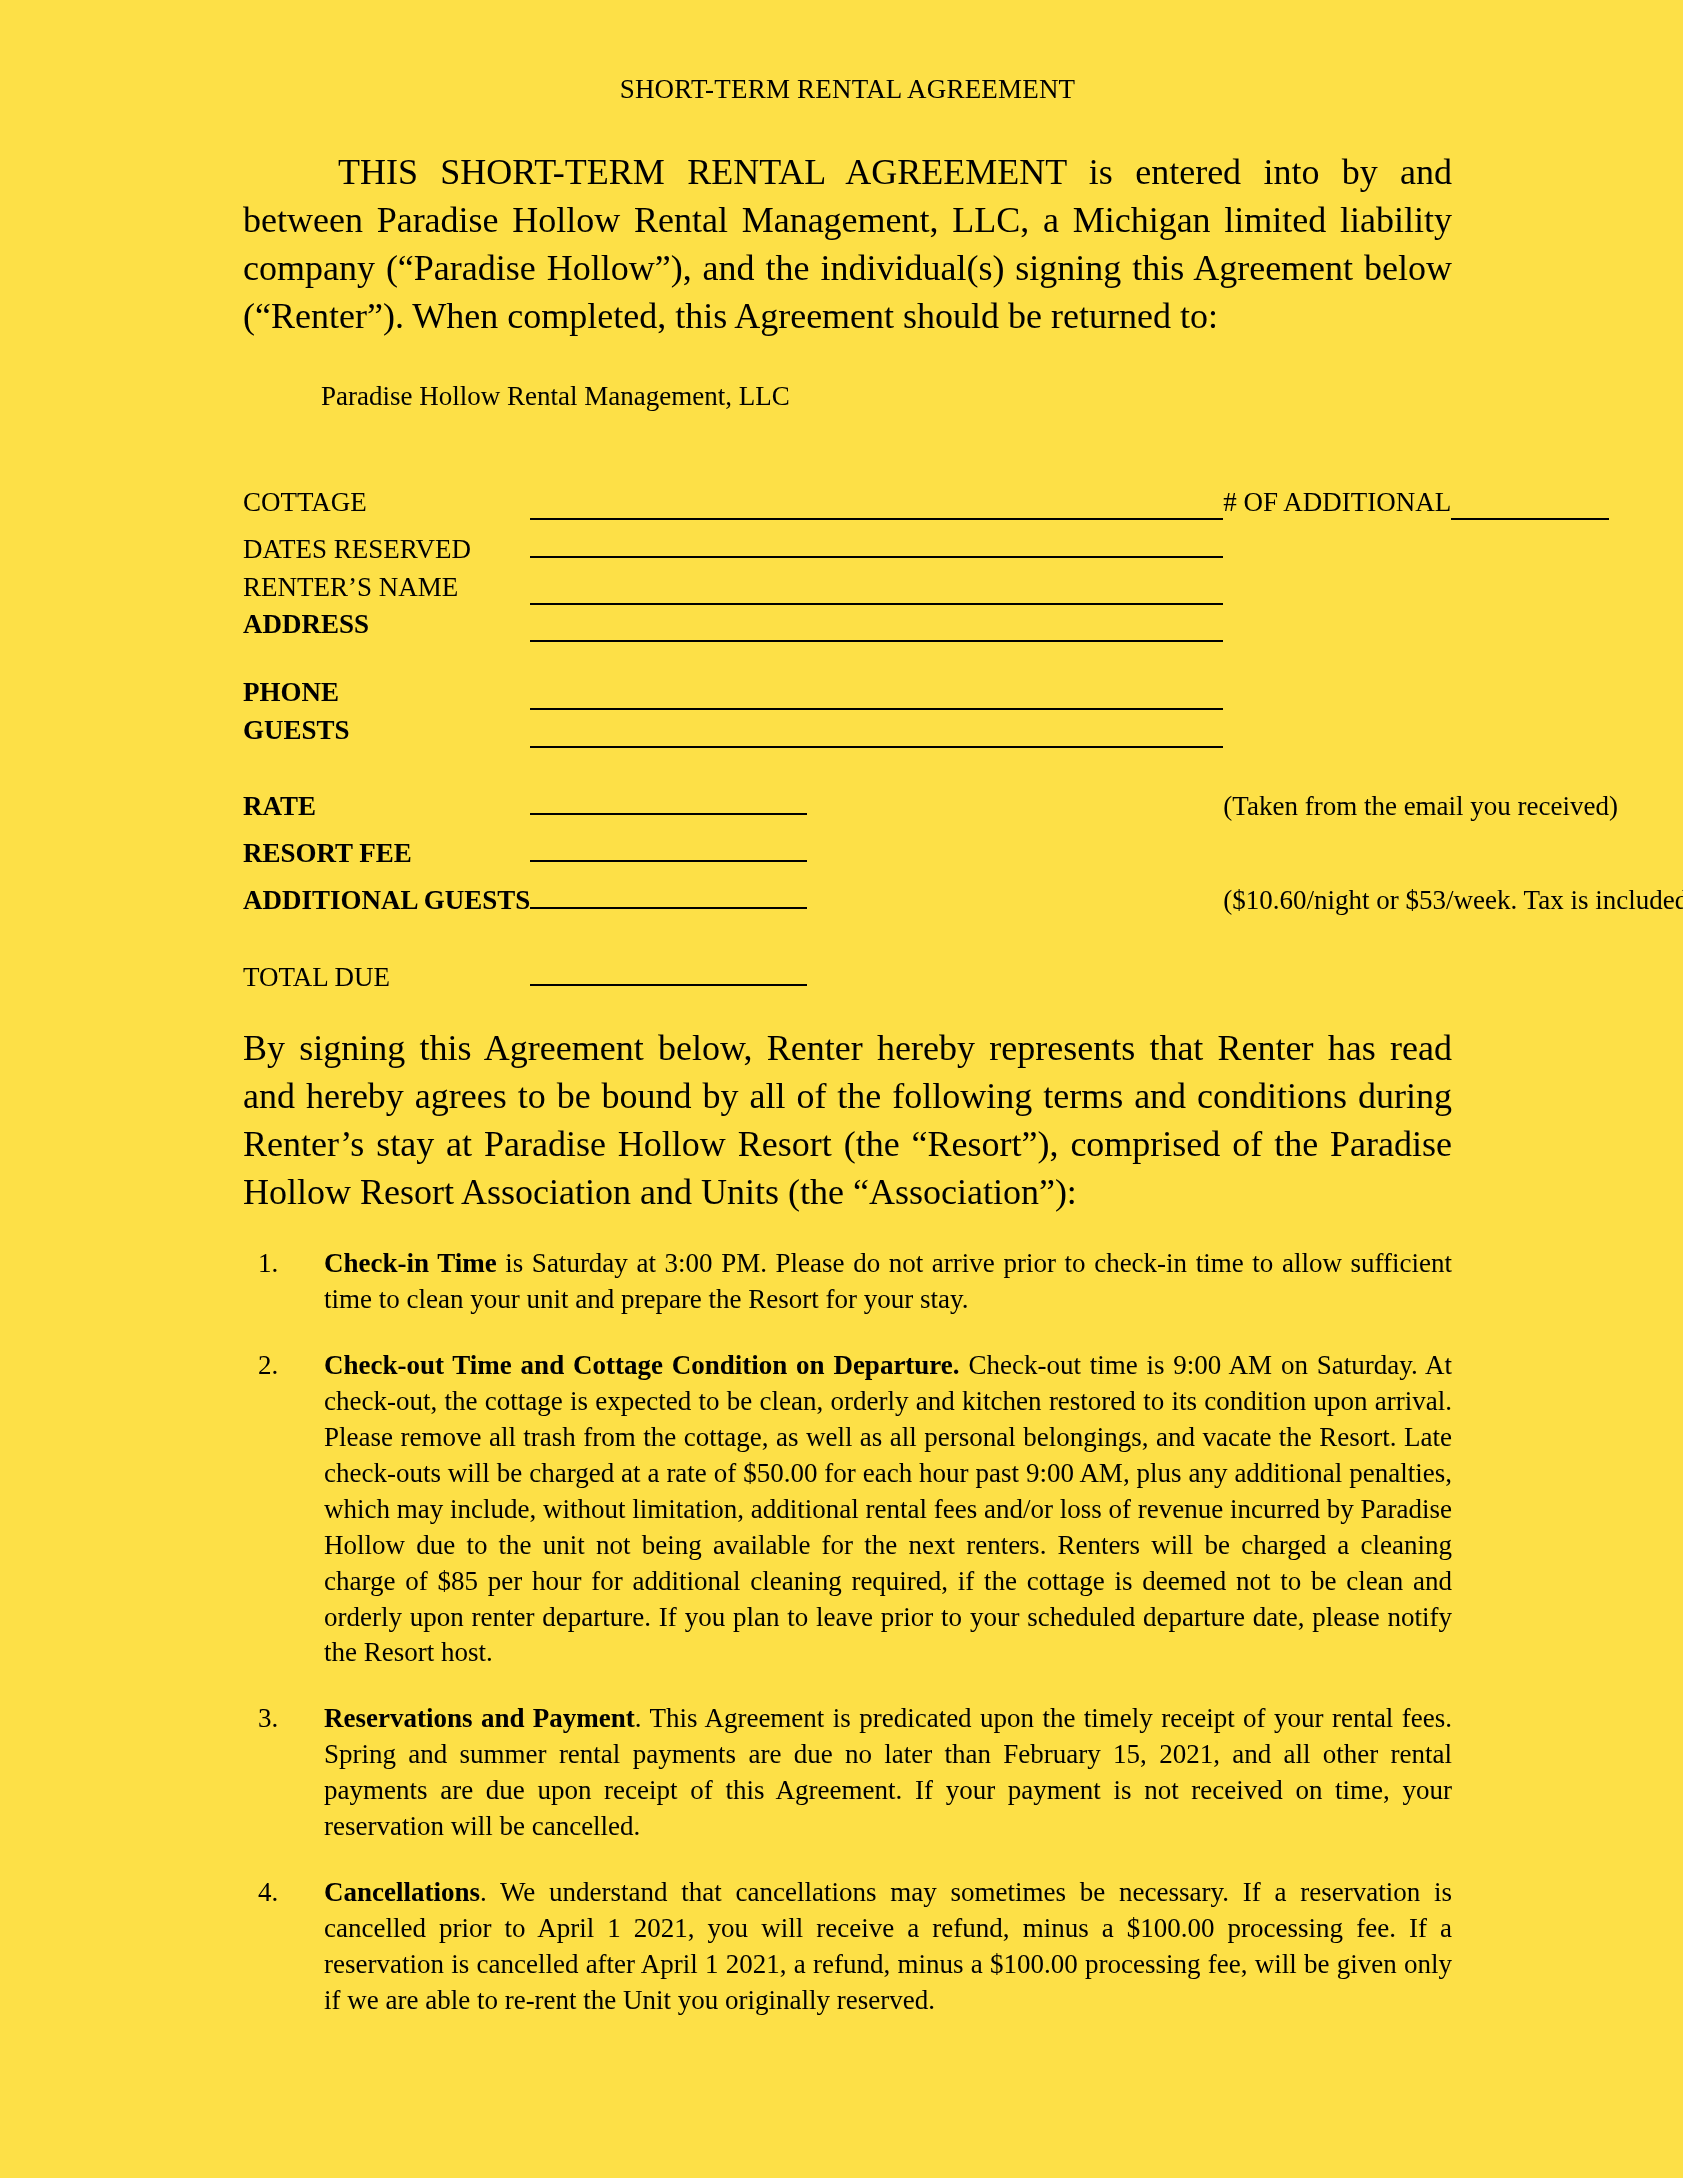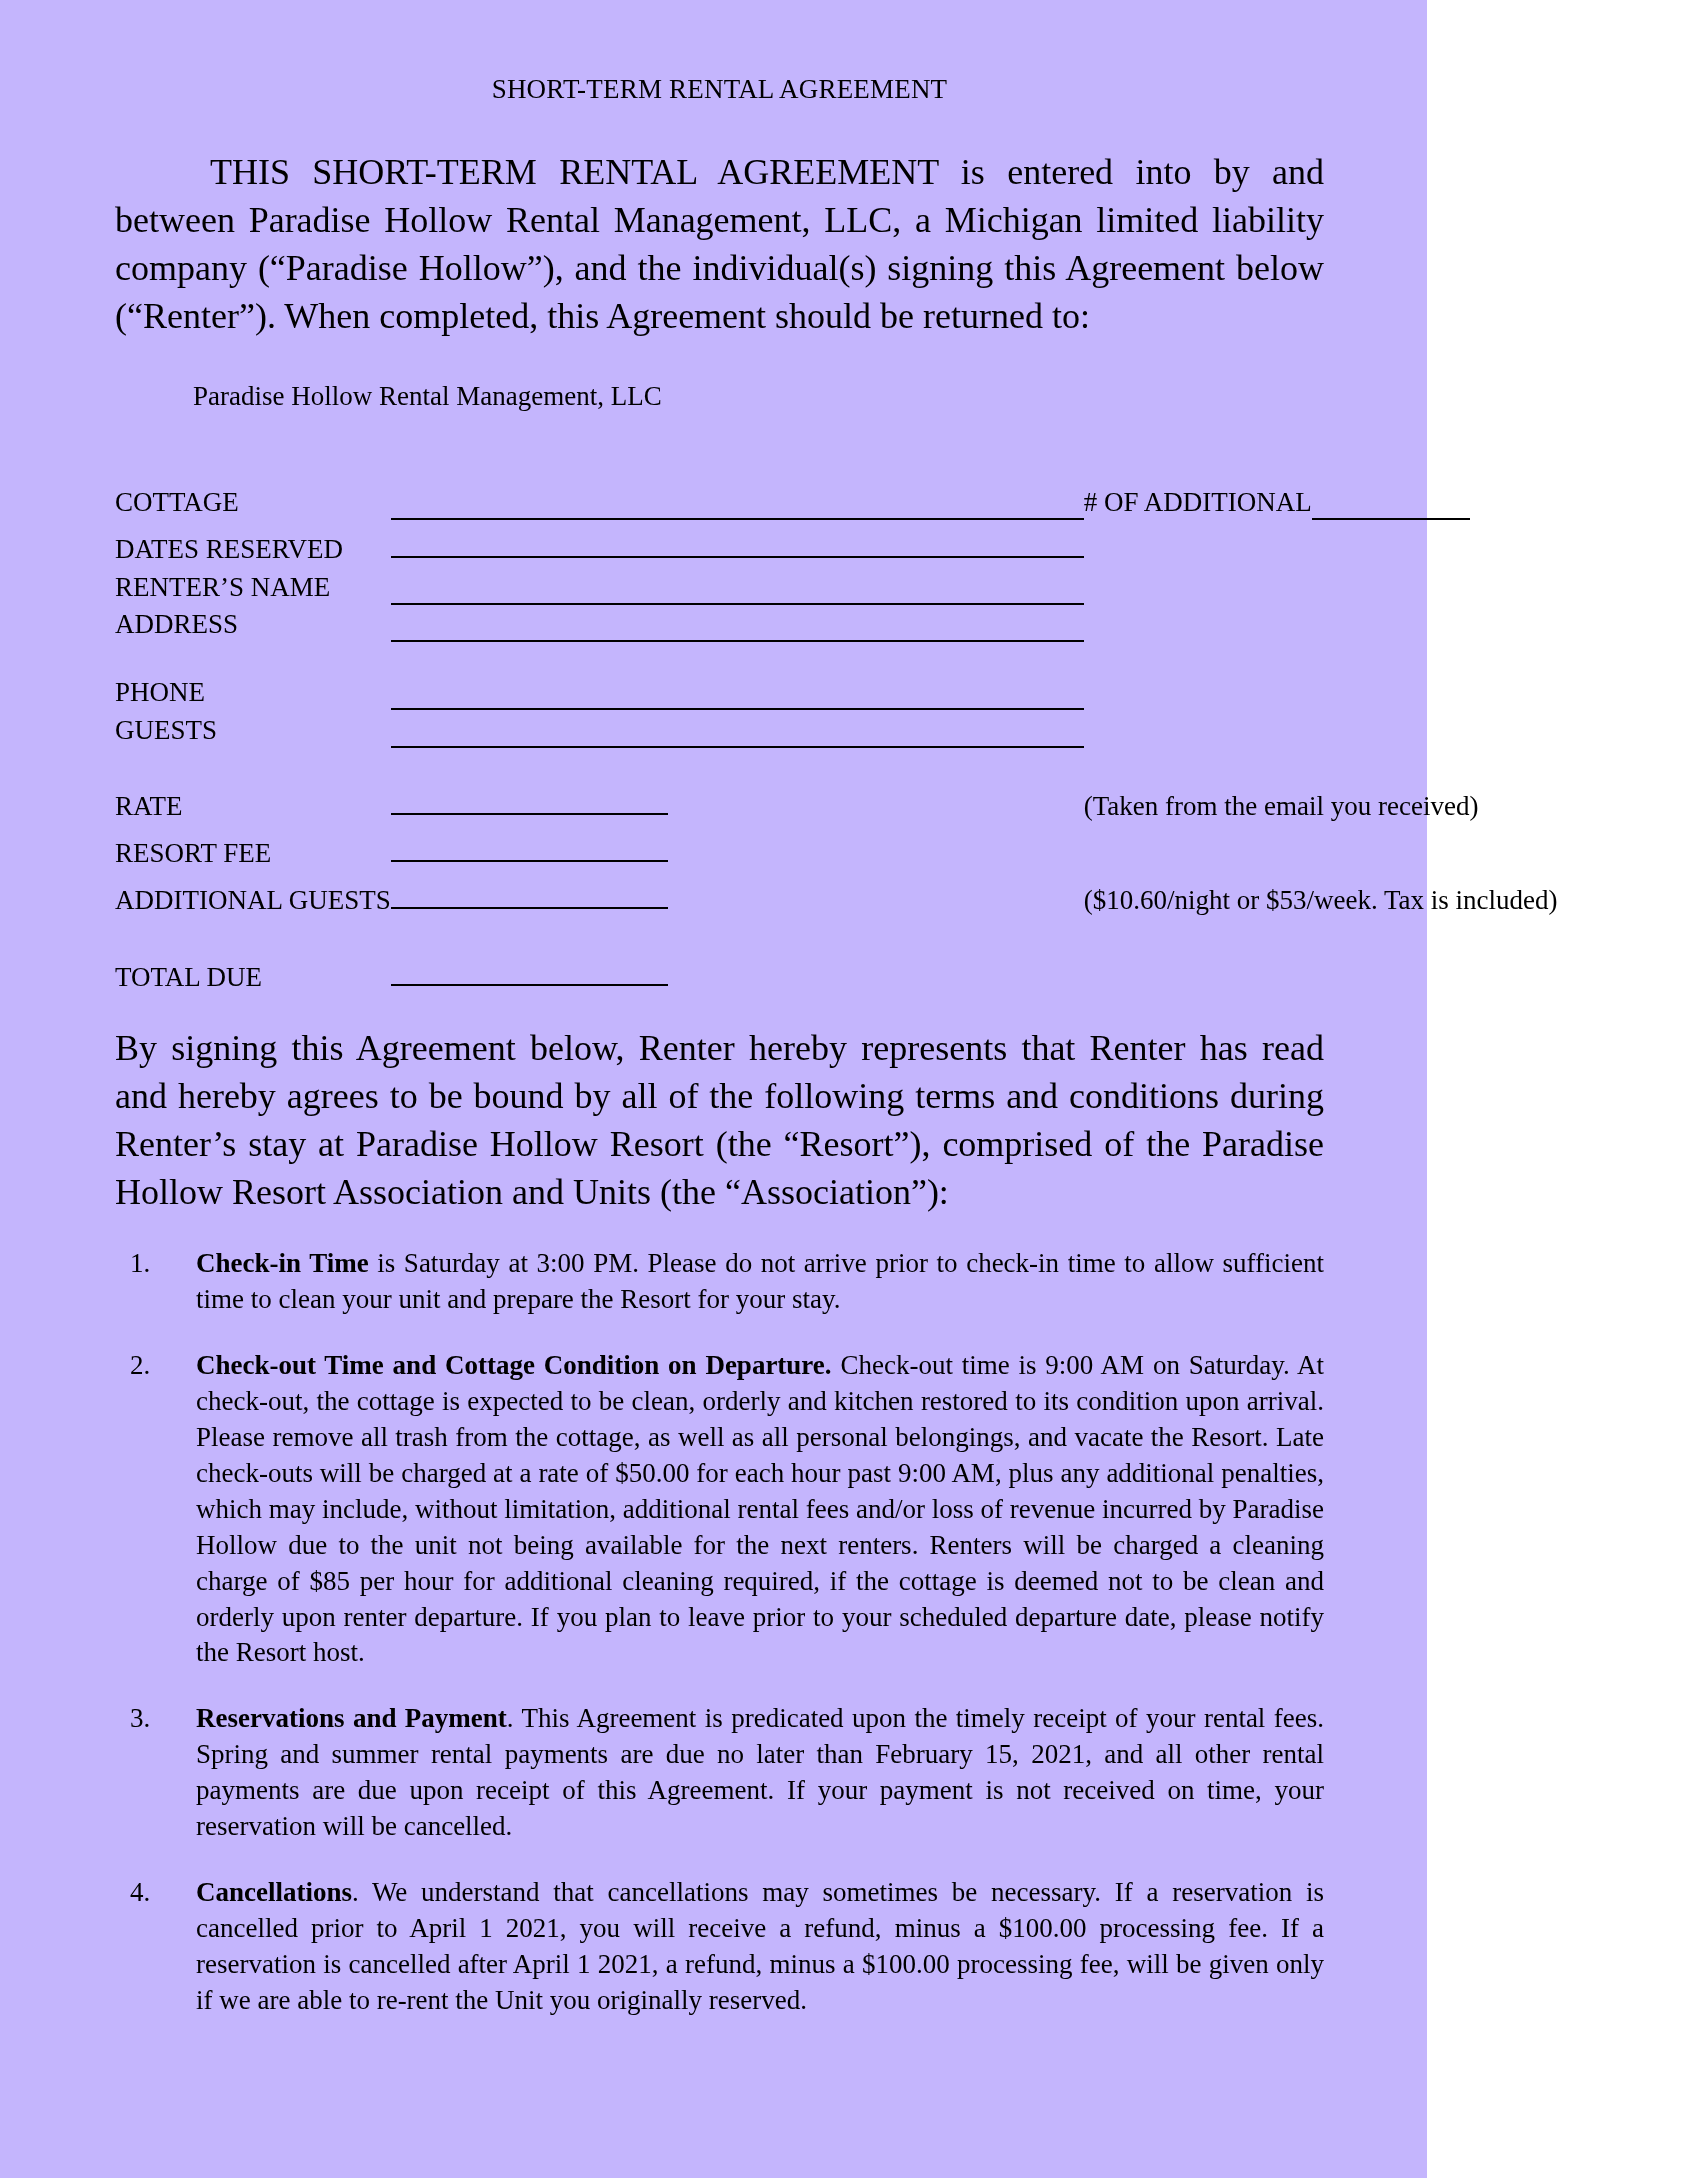--- a/index.html
+++ b/index.html
@@ -9,23 +9,23 @@
   }
   body {
     width: 1683px;
     height: 2178px;
     font-family: "Liberation Serif", "DejaVu Serif", serif;
     color: #000000;
     -webkit-font-smoothing: antialiased;
   }
   .page {
     position: relative;
-    width: 1427px;
+    width: 1683px;
     height: 2178px;
-    background: #c4b5fd;
+    background: #fde047;
     box-sizing: border-box;
     padding: 73px 0 0 12px;
   }
   .content {
     width: 1327px;
     margin: 0 auto;
     padding: 0 59px;
     box-sizing: border-box;
   }
   .doc-title {
@@ -74,21 +74,21 @@
   table.form-table td {
     padding: 0;
     vertical-align: bottom;
     line-height: 1.34;
     white-space: nowrap;
   }
   td.lbl {
     width: 297px;
     padding-right: 10px;
   }
-  td.lbl.b { font-weight: normal; }
+  td.lbl.b { font-weight: bold; }
   .rule {
     display: block;
     border-bottom: 2.2px solid #000;
     height: 1.32em;
   }
   td.note {
     padding-left: 12px;
     width: 1px;
   }
   .spacer-row td { height: 30px; }

